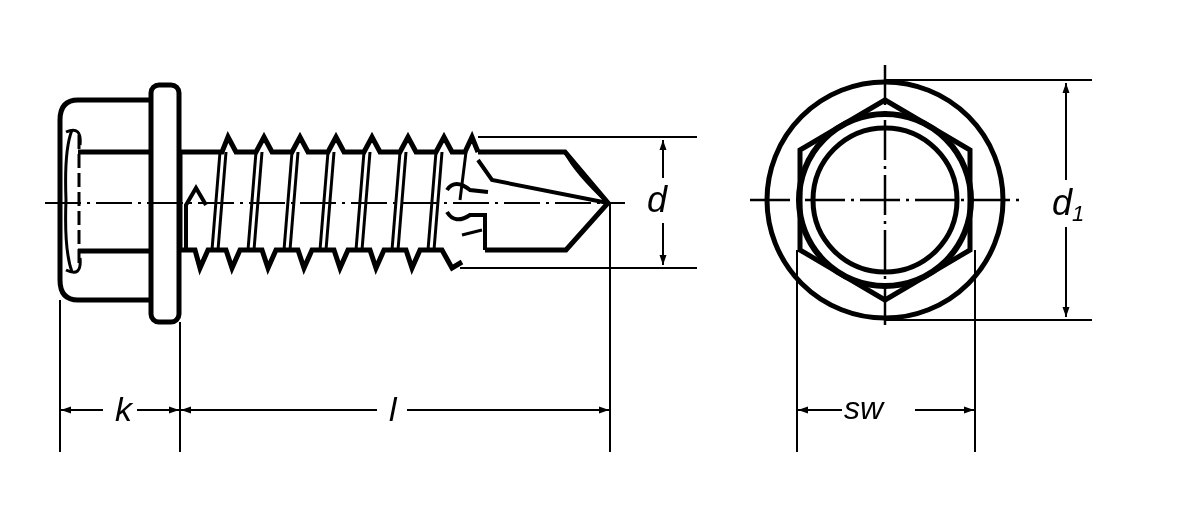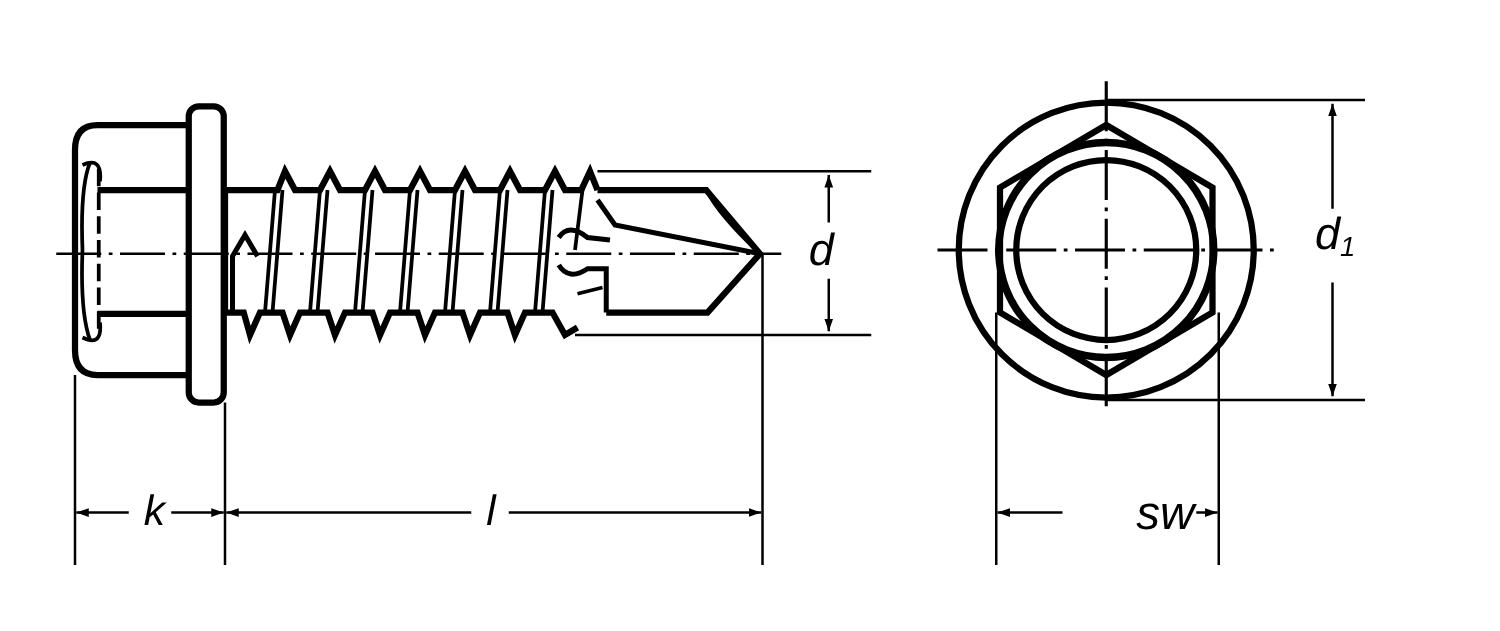--- a/index.html
+++ b/index.html
@@ -1,23 +1,23 @@
 <!DOCTYPE html>
 <html><head>
 <meta charset="utf-8">
 <style>
   html, body { margin: 0; padding: 0; background: #ffffff; }
   body { width: 1200px; height: 505px; overflow: hidden; position: relative; font-family: "Liberation Sans", sans-serif; }
   #drawing { position: absolute; left: 0; top: 0; width: 1200px; height: 505px; }
   .label { position: absolute; font-family: "Liberation Sans", sans-serif; font-style: italic; color: #000; line-height: 1; background: #fff; }
   .lbl-k { left: 113px; top: 392px; font-size: 34px; padding: 0 2px; }
   .lbl-l { left: 383px; top: 392px; font-size: 34px; padding: 0 6px; }
-  .lbl-sw { left: 907px; top: 392px; font-size: 38px; padding: 0 2px; }
+  .lbl-sw { left: 842px; top: 392px; font-size: 32px; padding: 0 2px; }
   .lbl-d { left: 647px; top: 180px; font-size: 36px; padding: 2px 0; }
-  .lbl-d1 { left: 1052px; top: 167px; font-size: 36px; padding: 2px 0; }
+  .lbl-d1 { left: 1052px; top: 183px; font-size: 36px; padding: 2px 0; }
   .lbl-d1 sub { font-size: 22px; vertical-align: -6px; }
 </style>
 </head>
 <body>
 
 <svg id="drawing" viewBox="0 0 1200 505" xmlns="http://www.w3.org/2000/svg">
   <defs>
     <marker id="arr" viewBox="0 0 10 10" refX="10" refY="5" markerWidth="10" markerHeight="10" orient="auto-start-reverse" markerUnits="userSpaceOnUse">
       <path d="M0,1.5 L10,5 L0,8.5 Z" fill="#000"></path>
     </marker>

